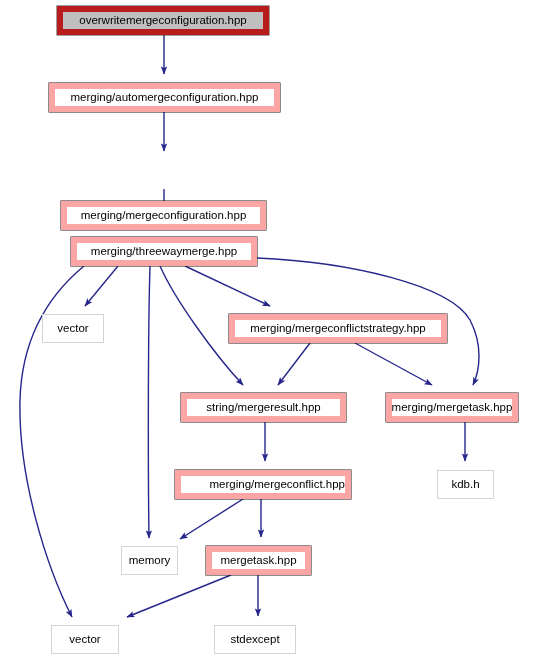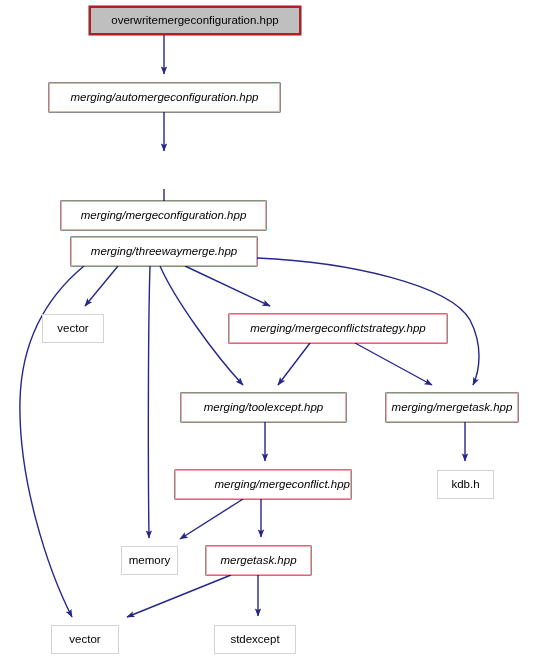--- a/index.html
+++ b/index.html
@@ -37,29 +37,27 @@
     color: #000000;
     white-space: nowrap;
     letter-spacing: 0px;
   }
   .node-label {
     display: block;
     line-height: 1;
   }
   .style-current {
     background: #bfbfbf;
-    border: 2px solid #b91c1c;
+    border: 6px solid #b91c1c;
     box-shadow: 0 0 0 0.5px #404040;
-    margin-left: 32px;
   }
   .style-dark {
     background: #ffffff;
-    border: 1px solid #fca5a5;
+    border: 6px solid #fca5a5;
     box-shadow: 0 0 0 0.5px #191919;
-    font-style: italic;
   }
   .style-light {
     background: #ffffff;
     border: 1px solid #d3d3d3;
   }
 </style>
 </head>
 <body>
 
 <div id="graph-root">
@@ -102,21 +100,21 @@
       <div class="node-box style-dark" style="left: 71px; top: 237px; width: 186px; height: 29px;">
         <span class="node-label">merging/threewaymerge.hpp</span>
       </div>
       <div class="node-box style-light" style="left: 42px; top: 314px; width: 62px; height: 29px;">
         <span class="node-label">vector</span>
       </div>
       <div class="node-box style-dark" style="left: 229px; top: 314px; width: 218px; height: 29px;">
         <span class="node-label">merging/mergeconflictstrategy.hpp</span>
       </div>
       <div class="node-box style-dark" style="left: 181px; top: 393px; width: 165px; height: 29px;">
-        <span class="node-label">merging/toolexcept.hpp</span>
+        <span class="node-label">string/mergeresult.hpp</span>
       </div>
       <div class="node-box style-dark" style="left: 386px; top: 393px; width: 132px; height: 29px;">
         <span class="node-label">merging/mergetask.hpp</span>
       </div>
       <div class="node-box style-dark" style="left: 175px; top: 470px; width: 176px; height: 29px; justify-content: flex-end;">
         <span class="node-label">merging/mergeconflict.hpp</span>
       </div>
       <div class="node-box style-light" style="left: 437px; top: 470px; width: 57px; height: 29px;">
         <span class="node-label">kdb.h</span>
       </div>

